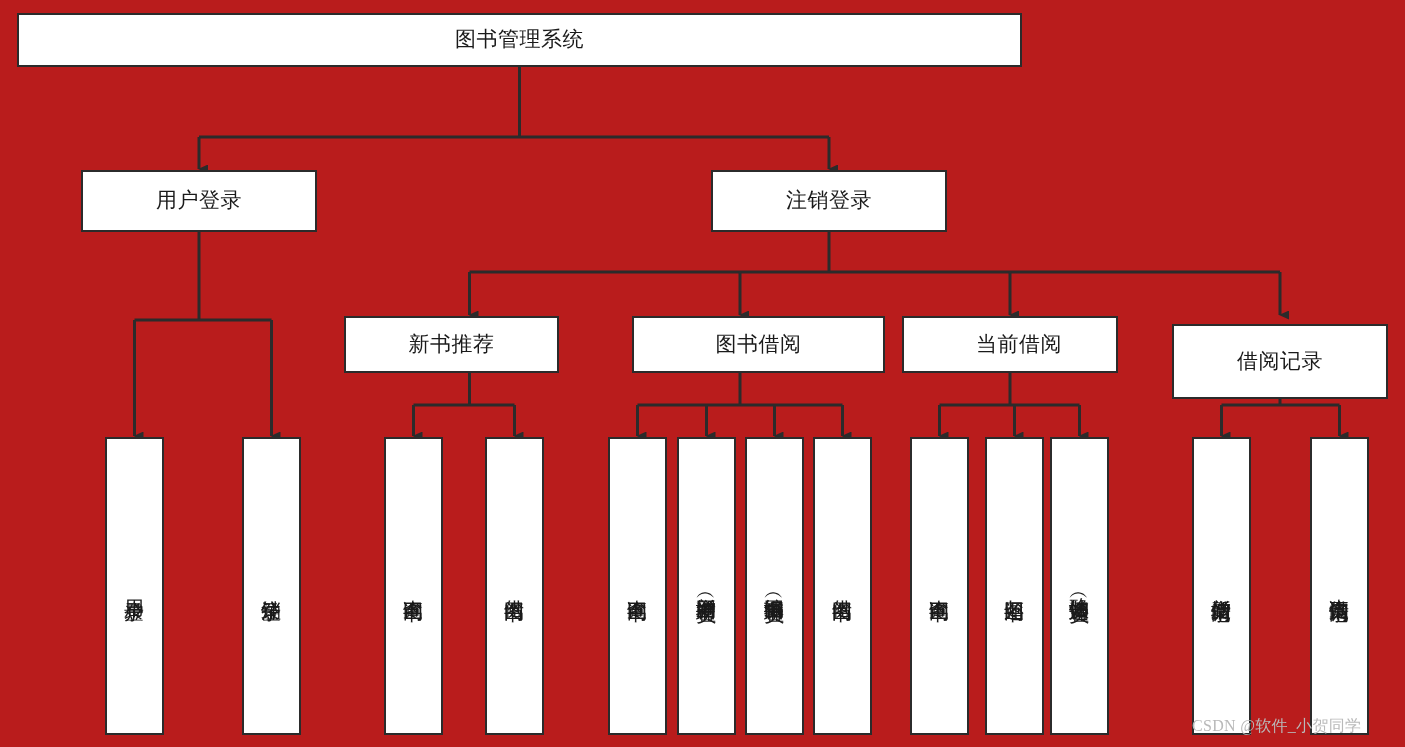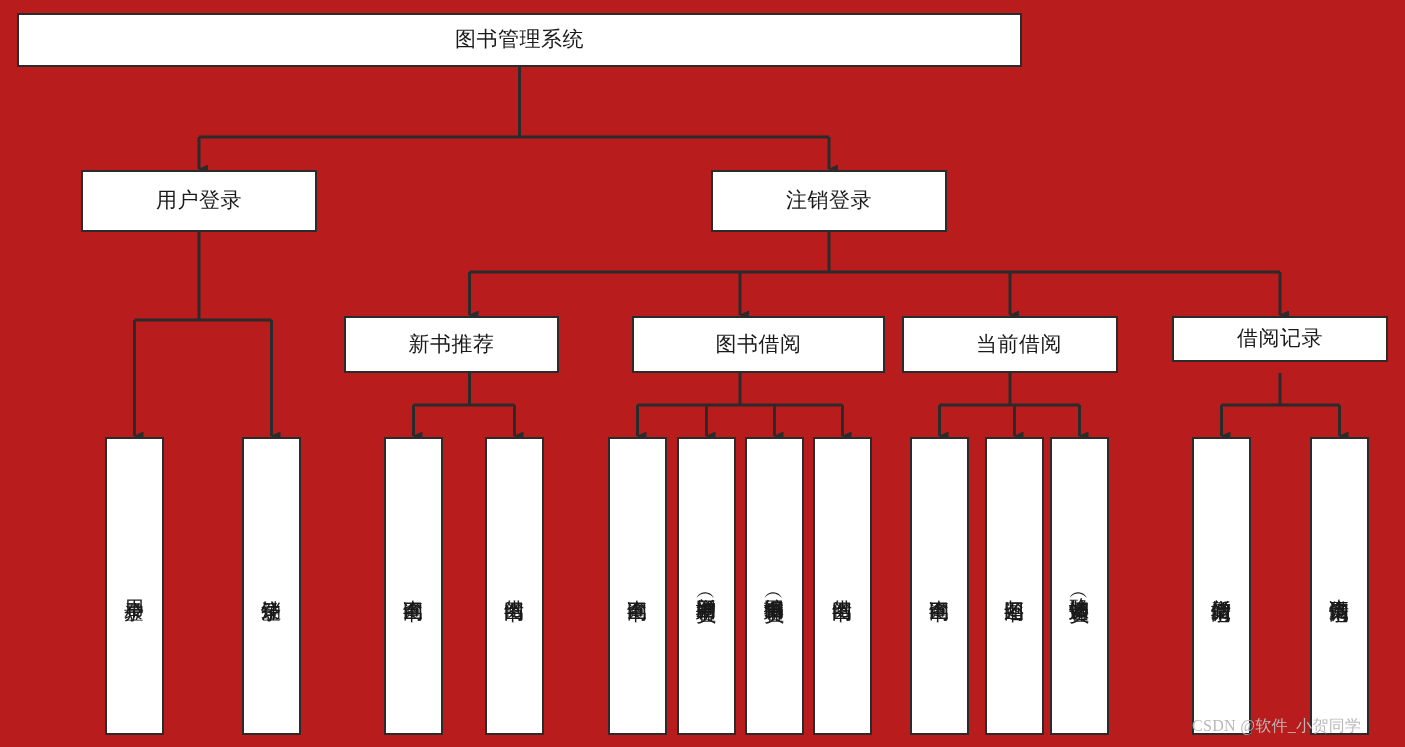--- a/index.html
+++ b/index.html
@@ -128,21 +128,21 @@
       </div>
       <div class="node horizontal" style="left: 344px; top: 316px; width: 215px; height: 57px; border-color: rgb(43, 43, 43);">
         <span class="label" style="color: rgb(26, 26, 26);">新书推荐</span>
       </div>
       <div class="node horizontal" style="left: 632px; top: 316px; width: 253px; height: 57px; border-color: rgb(43, 43, 43);">
         <span class="label" style="color: rgb(26, 26, 26);">图书借阅</span>
       </div>
       <div class="node horizontal" style="left: 902px; top: 316px; width: 216px; height: 57px; border-color: rgb(43, 43, 43); padding-left: 18px;">
         <span class="label" style="color: rgb(26, 26, 26);">当前借阅</span>
       </div>
-      <div class="node horizontal" style="left: 1172px; top: 316px; width: 216px; height: 46px; border-color: rgb(43, 43, 43);">
+      <div class="node horizontal" style="left: 1172px; top: 324px; width: 216px; height: 75px; border-color: rgb(43, 43, 43);">
         <span class="label" style="color: rgb(26, 26, 26);">借阅记录</span>
       </div>
       <div class="node vertical" style="left: 105px; top: 437px; width: 59px; height: 298px; border-color: rgb(43, 43, 43);">
         <span class="label" style="color: rgb(26, 26, 26);">用户登录</span>
       </div>
       <div class="node vertical" style="left: 242px; top: 437px; width: 59px; height: 298px; border-color: rgb(43, 43, 43);">
         <span class="label" style="color: rgb(26, 26, 26);">注销登录</span>
       </div>
       <div class="node vertical" style="left: 384px; top: 437px; width: 59px; height: 298px; border-color: rgb(43, 43, 43);">
         <span class="label" style="color: rgb(26, 26, 26);">查询图书</span>

